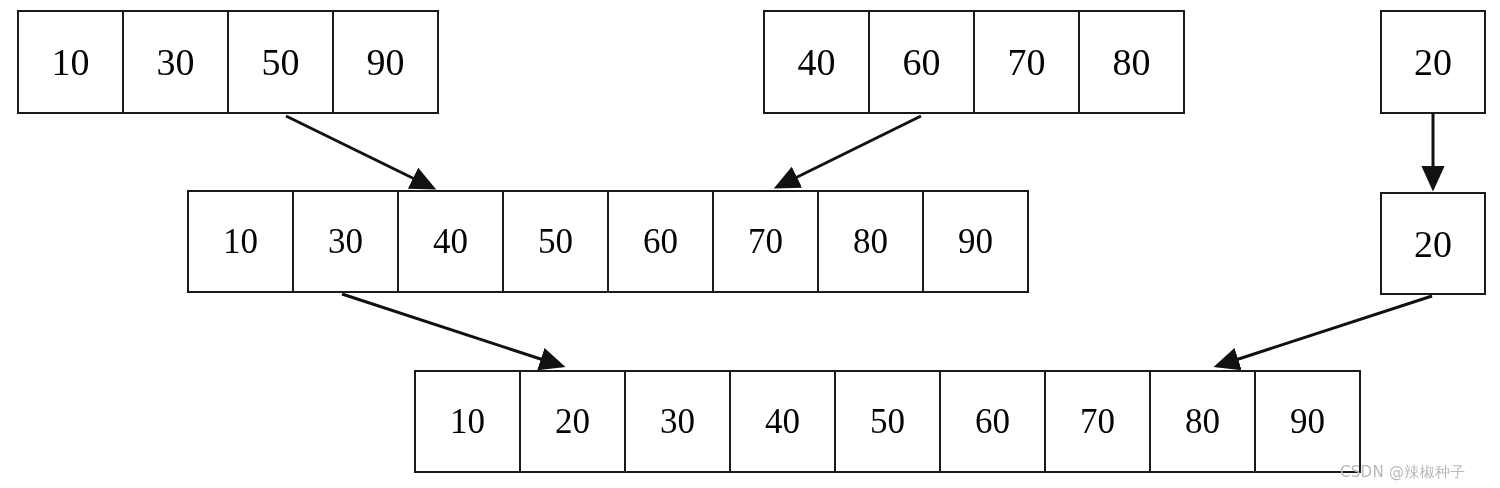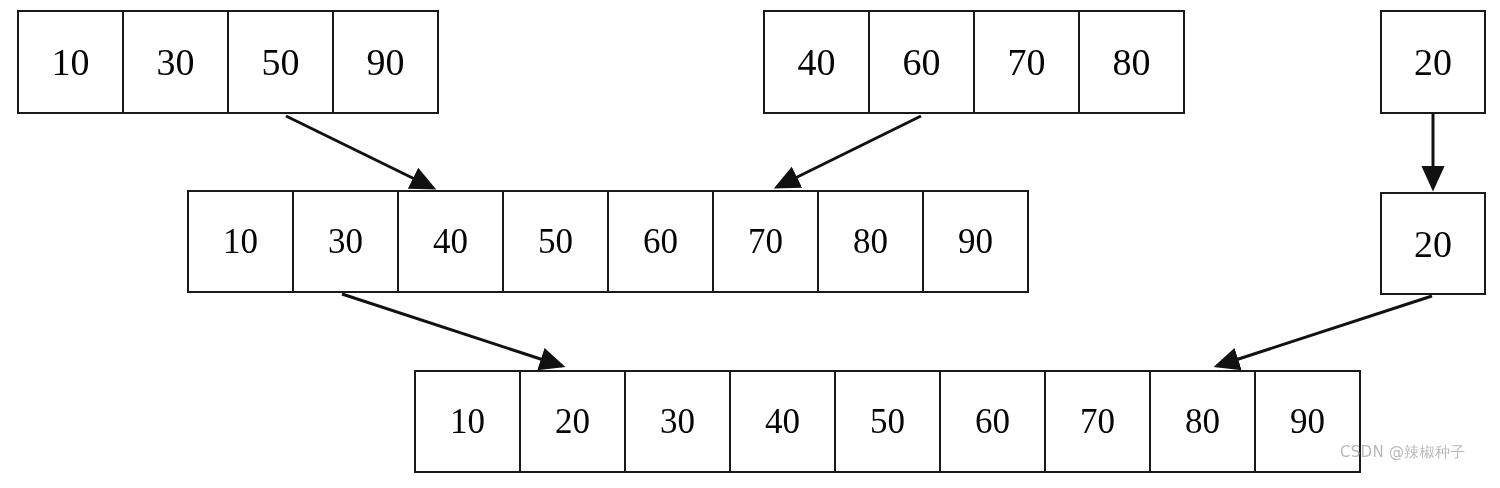--- a/index.html
+++ b/index.html
@@ -52,21 +52,21 @@
   #arrow-layer {
     position: absolute;
     left: 0; top: 0;
     width: 1500px;
     height: 488px;
     pointer-events: none;
   }
   #watermark {
     position: absolute;
     left: 1340px;
-    top: 443px;
+    top: 463px;
     font-family: "DejaVu Sans", sans-serif;
     font-size: 15px;
     color: #b9b9b9;
     white-space: nowrap;
     letter-spacing: 0.3px;
   }
 </style>
 </head>
 <body>
 

